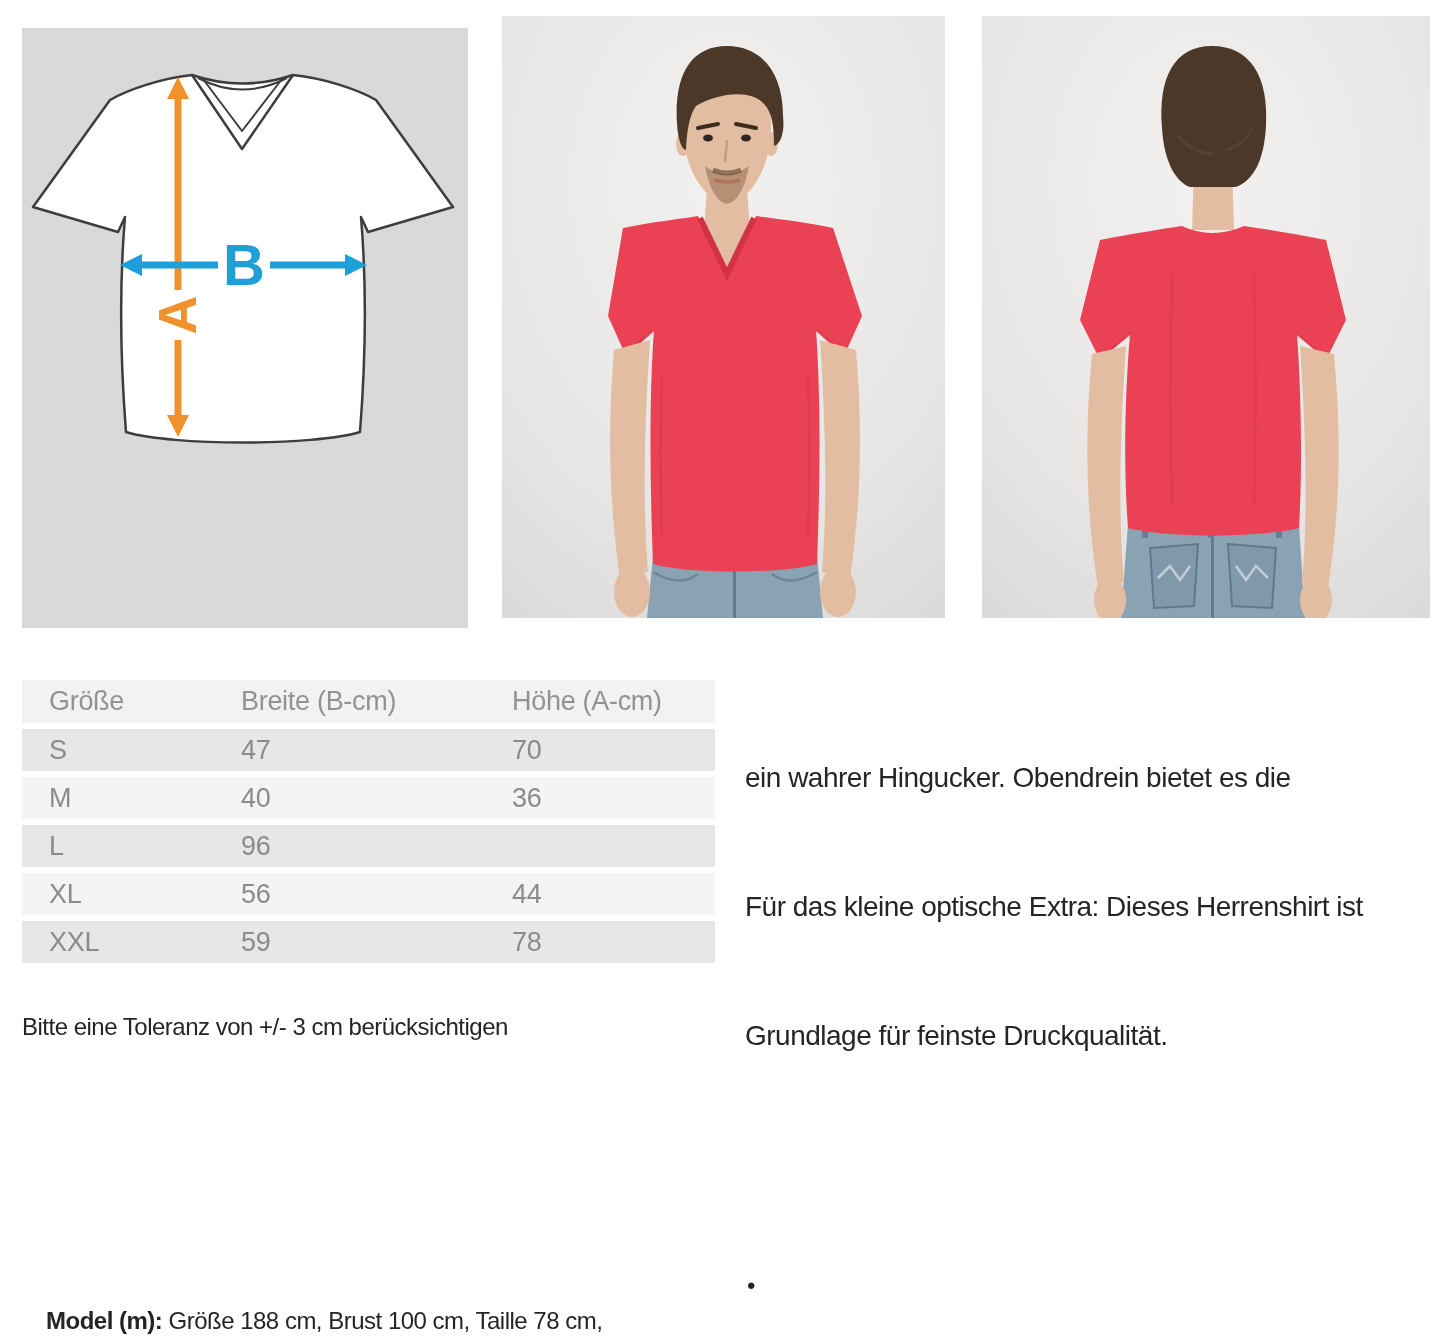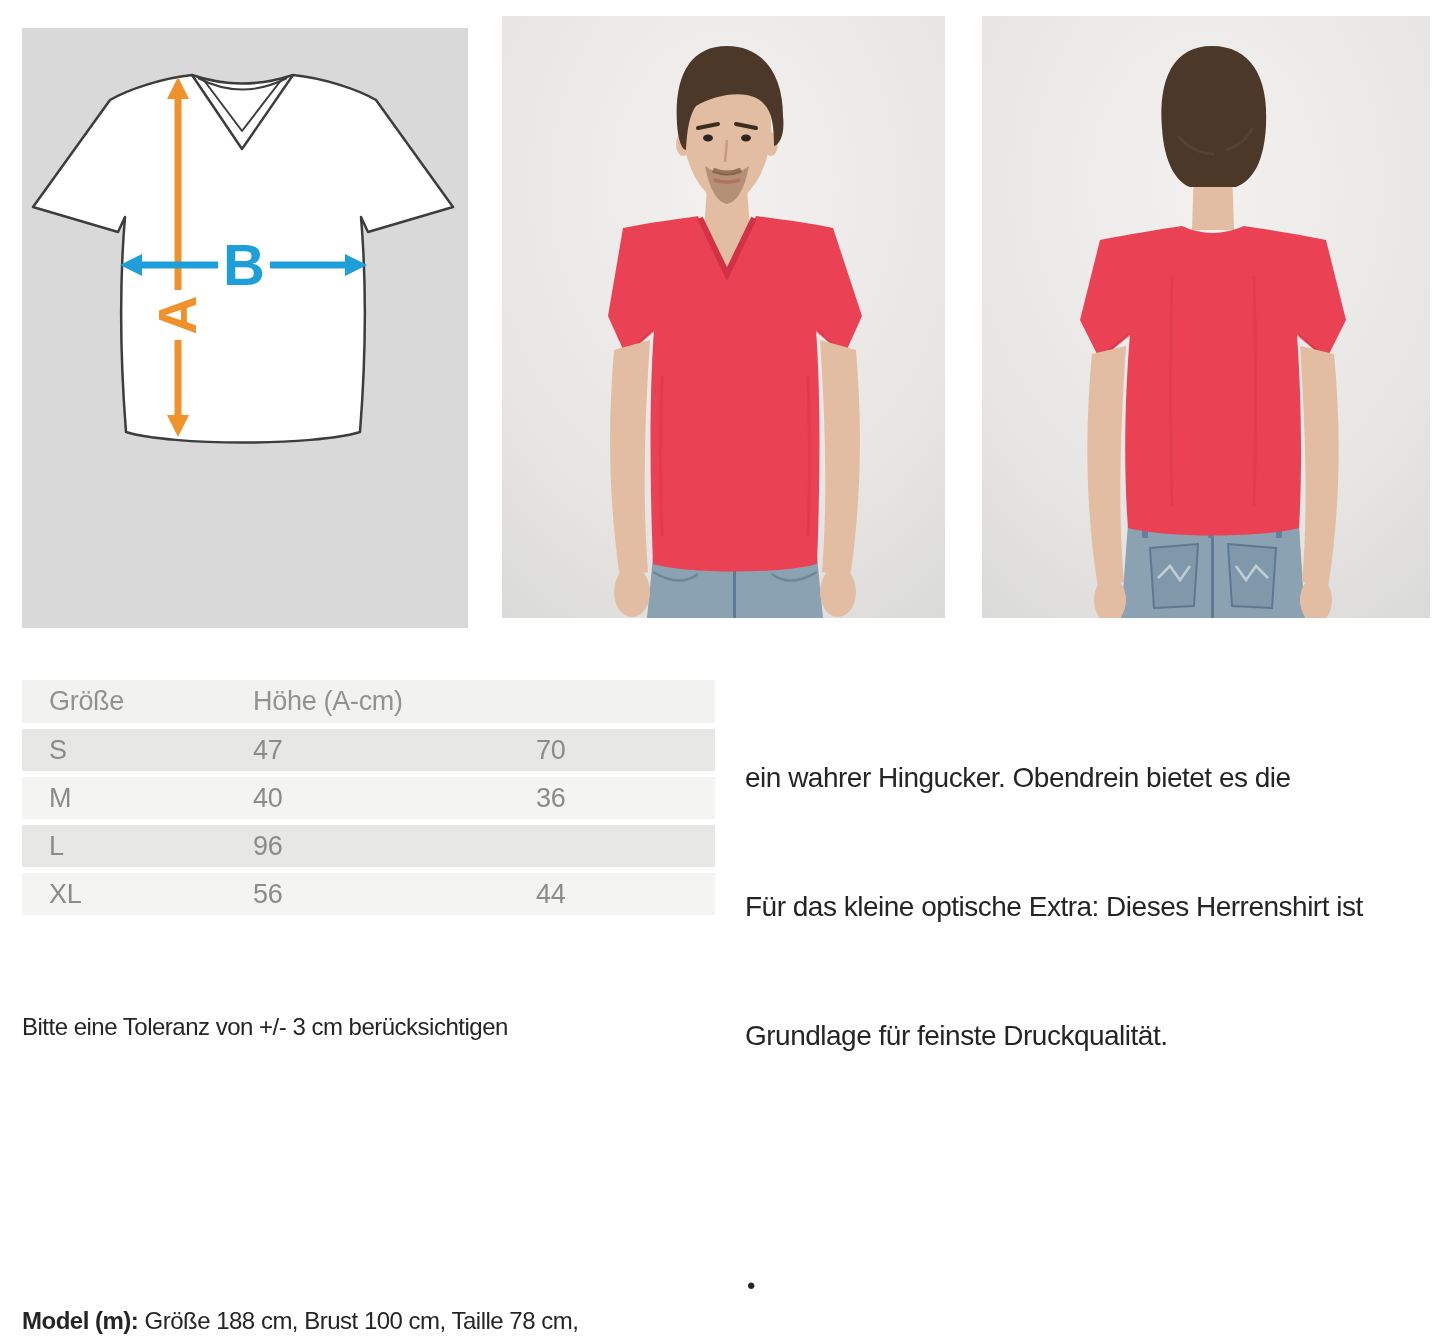--- a/index.html
+++ b/index.html
@@ -9,28 +9,28 @@
   #diagram-panel{left:22px;top:28px;width:446px;height:600px;background:#d9d9d9;}
   #front-photo{left:502px;top:16px;width:443px;height:602px;}
   #back-photo{left:982px;top:16px;width:448px;height:602px;}
 
   
   .size-table{position:absolute;left:22px;top:680px;width:693px;display:flex;flex-direction:column;row-gap:6px;}
   .trow{display:grid;grid-template-columns:219px 271px 1fr;align-items:center;height:42px;}
   .trow.head{height:43px;background:#f2f2f1;color:#929292;}
   .trow.dark{background:#e7e7e6;}
   .trow.light{background:#f4f4f3;}
-  .trow{font-size:27px;letter-spacing:-0.3px;color:#8b8b8b;gap:12px;}
+  .trow{font-size:27px;letter-spacing:-0.3px;color:#8b8b8b;}
   .trow .c1{padding-left:27px;}
 
   .note{position:absolute;left:22px;font-size:24px;letter-spacing:-0.5px;
         color:#252525;line-height:43px;white-space:pre-wrap;}
   #tolerance-note{top:1005px;}
   #model-note{top:1213px;width:700px;}
-  #model-note b{font-weight:700;}
+  #model-note b{font-weight:700;margin-left:24px;}
 
   
   .desc{position:absolute;left:745px;top:670px;width:700px;color:#252525;
         font-size:28px;letter-spacing:-0.5px;line-height:43px;white-space:pre-wrap;}
   .desc .bullets{margin-top:35px;}
   .bline{position:relative;padding-left:24px;}
   .bline .bmark{position:absolute;left:2px;top:0;font-size:24px;}
 </style>
 </head>
 <body>
@@ -170,40 +170,46 @@
         <path d="M318,330 L352,338 C359,410 359,490 346,572 L320,566 C326,500 324,420 318,330 Z" fill="#E3BDA1"></path>
         <ellipse cx="128" cy="584" rx="16" ry="23" fill="#E3BDA1"></ellipse>
         <ellipse cx="334" cy="584" rx="16" ry="23" fill="#E3BDA1"></ellipse>
       </g>
     </svg>
   </div>
 
   <div class="size-table">
     <div class="trow head">
       <div class="c1">Größe</div>
+      <div class="c2">Breite (B-cm)</div>
       <div class="c3">Höhe (A-cm)</div>
     </div>
     <div class="trow dark">
       <div class="c1">S</div>
       <div class="c2">47</div>
       <div class="c3">70</div>
     </div>
     <div class="trow light">
       <div class="c1">M</div>
       <div class="c2">40</div>
       <div class="c3">36</div>
     </div>
     <div class="trow dark">
       <div class="c1">L</div>
       <div class="c3">96</div>
     </div>
     <div class="trow light">
       <div class="c1">XL</div>
       <div class="c2">56</div>
       <div class="c3">44</div>
+    </div>
+    <div class="trow dark">
+      <div class="c1">XXL</div>
+      <div class="c2">59</div>
+      <div class="c3">78</div>
     </div>
   </div>
 
   <div class="note" id="tolerance-note">Bitte eine Toleranz von +/- 3 cm berücksichtigen</div>
 
   <div class="note" id="model-note">
     <div><b>Model (m):</b><span> Größe 188 cm, Brust 100 cm, Taille 78 cm,</span></div>
     
   </div>
 

